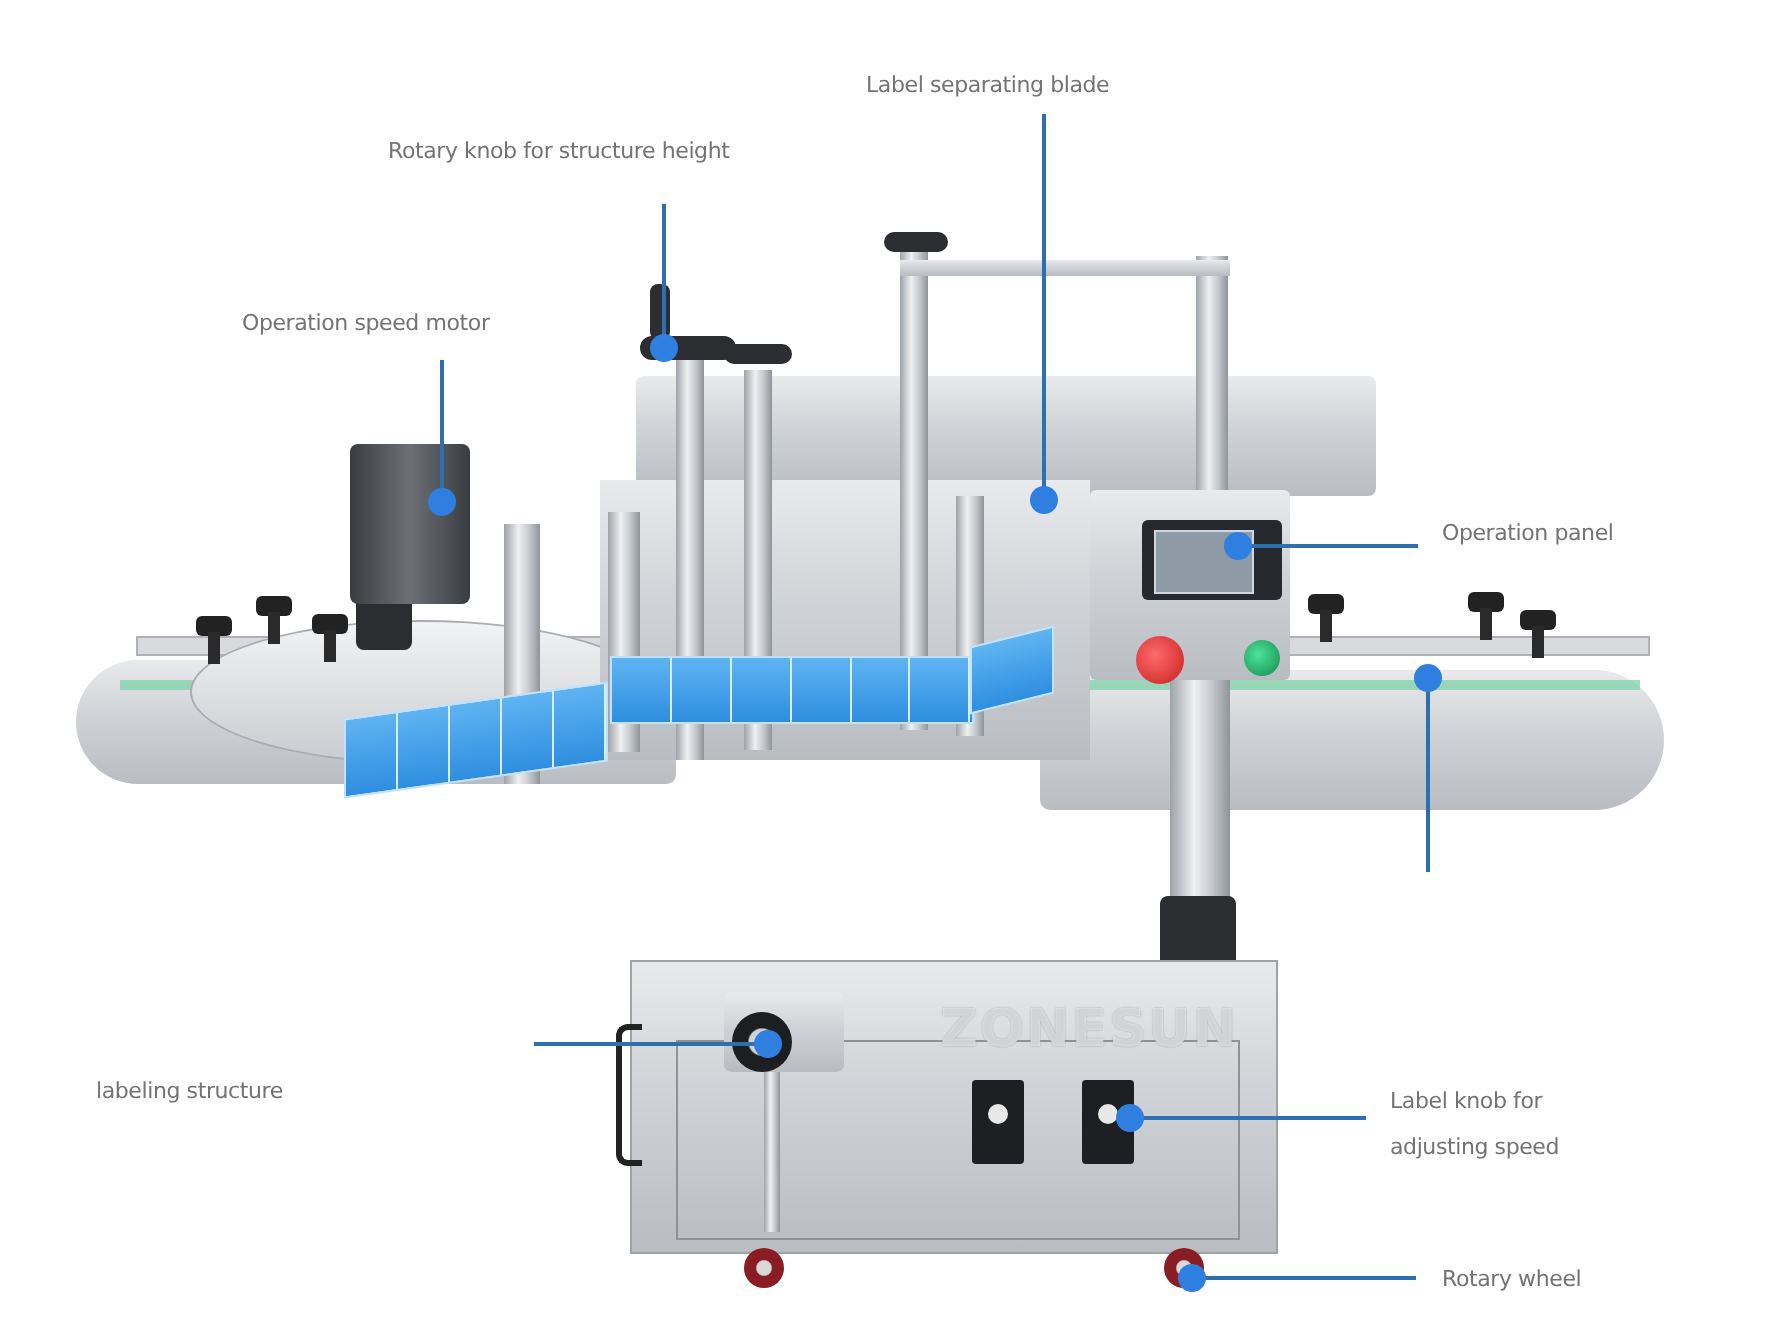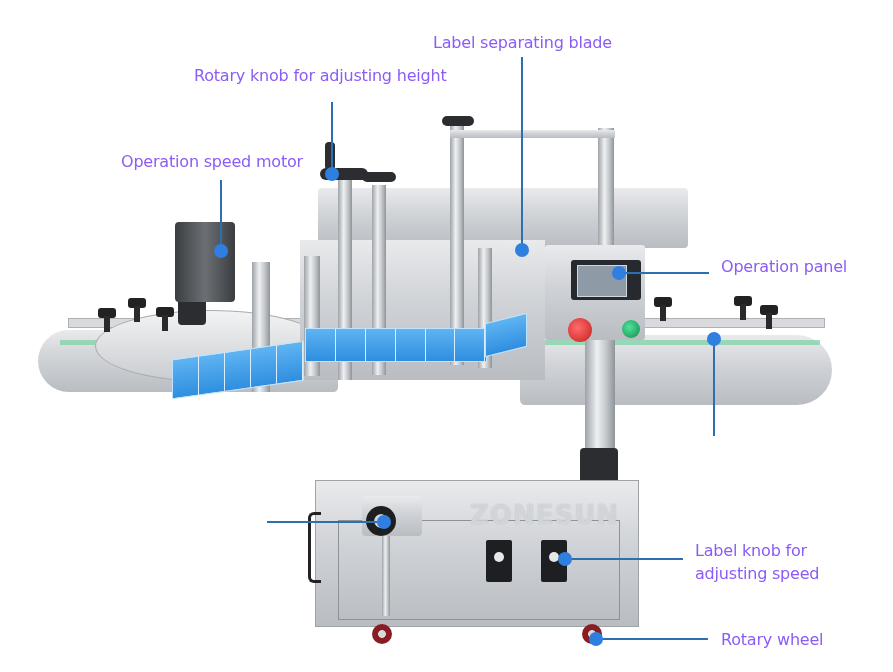--- a/index.html
+++ b/index.html
@@ -1,19 +1,19 @@
 <!DOCTYPE html>
 <html><head>
 <meta charset="utf-8">
 <style>
   html, body { margin:0; padding:0; }
   body { width:893px; height:672px; background:#ffffff; position:relative; overflow:hidden;
          font-family:"DejaVu Sans","Liberation Sans",sans-serif; }
   .stage { position:absolute; left:0; top:0; width:893px; height:672px; }
-  .label { position:absolute; font-size:16px; color:#8b5cf6; line-height:23px; white-space:nowrap; letter-spacing:-0.2px; }
+  .label { position:absolute; font-size:11px; color:#737373; line-height:23px; white-space:nowrap; letter-spacing:-0.2px; }
   .line { position:absolute; background:#2e6fb0; }
   .dot { position:absolute; width:14px; height:14px; border-radius:50%; background:#2f7fe0; margin-left:-7px; margin-top:-7px; }
   .mach { position:absolute; }
   .steel { background:linear-gradient(180deg,#e9eaec 0%,#cfd2d6 45%,#b9bdc2 100%); }
   .steel-v { background:linear-gradient(90deg,#9ea3a8 0%,#eef0f2 40%,#c4c8cc 70%,#8f9499 100%); }
   .dark { background:#2b2d30; }
   .knob { position:absolute; width:18px; height:10px; background:#222; border-radius:3px; }
   .knob:after { content:""; position:absolute; left:6px; top:8px; width:6px; height:16px; background:#2a2a2a; }
   .labelstrip { position:absolute; background:linear-gradient(180deg,#5fb4f2,#2f8ee0); border:1px solid #bfe3ff; }
   .labelcell { display:inline-block; height:100%; border-right:1px solid #d9efff; box-sizing:border-box; }
@@ -93,35 +93,36 @@
     <div class="mach steel-v" style="left:382px;top:536px;width:8px;height:80px;"></div>
 
     <div class="mach" style="left:372px;top:624px;width:20px;height:20px;border-radius:50%;background:radial-gradient(circle,#d9d9d9 25%,#8a1d24 30%);"></div>
     <div class="mach" style="left:582px;top:624px;width:20px;height:20px;border-radius:50%;background:radial-gradient(circle,#d9d9d9 25%,#8a1d24 30%);"></div>
   </div>
 
   <div class="label" style="left:433px;top:31px;">Label separating blade</div>
   <div class="line" style="left:521px;top:57px;width:2px;height:193px;"></div>
   <div class="dot" style="left:522px;top:250px;"></div>
 
-  <div class="label" style="left:194px;top:64px;">Rotary knob for adjusting height</div>
+  <div class="label" style="left:194px;top:64px;">Rotary knob for structure height</div>
   <div class="line" style="left:331px;top:102px;width:2px;height:72px;"></div>
   <div class="dot" style="left:332px;top:174px;"></div>
 
   <div class="label" style="left:121px;top:150px;">Operation speed motor</div>
   <div class="line" style="left:220px;top:180px;width:2px;height:68px;"></div>
   <div class="dot" style="left:221px;top:251px;"></div>
 
   <div class="label" style="left:721px;top:255px;">Operation panel</div>
   <div class="line" style="left:619px;top:272px;width:90px;height:2px;"></div>
   <div class="dot" style="left:619px;top:273px;"></div>
 
   <div class="line" style="left:713px;top:340px;width:2px;height:96px;"></div>
   <div class="dot" style="left:714px;top:339px;"></div>
 
+  <div class="label" style="left:48px;top:534px;">labeling structure</div>
   <div class="line" style="left:267px;top:521px;width:116px;height:2px;"></div>
   <div class="dot" style="left:384px;top:522px;"></div>
 
   <div class="label" style="left:695px;top:539px;">Label knob for</div>
   <div class="label" style="left:695px;top:562px;">adjusting speed</div>
   <div class="line" style="left:565px;top:558px;width:118px;height:2px;"></div>
   <div class="dot" style="left:565px;top:559px;"></div>
 
   <div class="label" style="left:721px;top:628px;">Rotary wheel</div>
   <div class="line" style="left:596px;top:638px;width:112px;height:2px;"></div>

